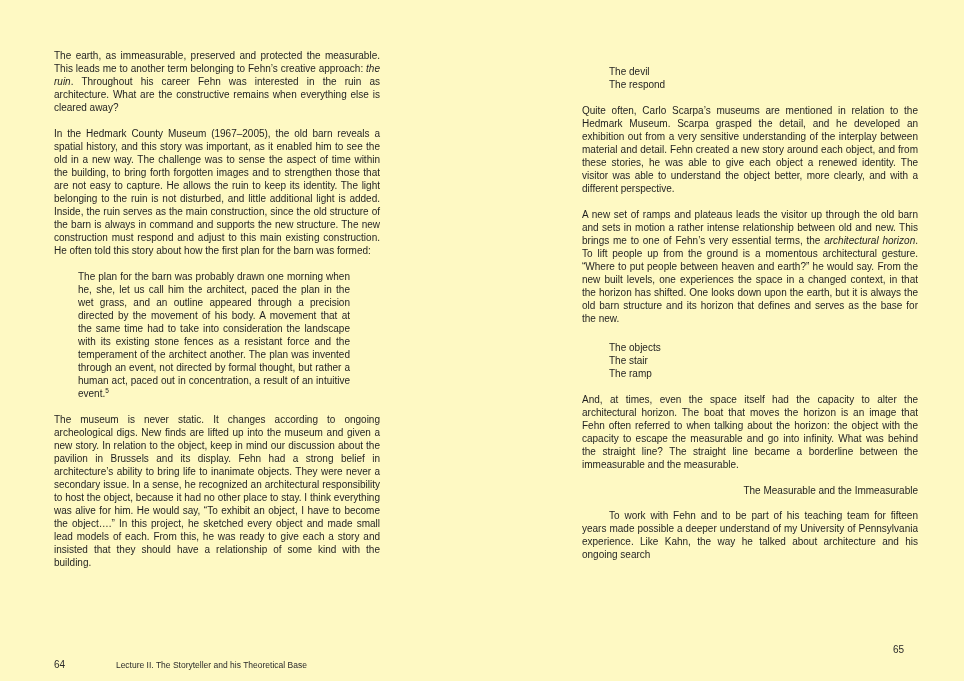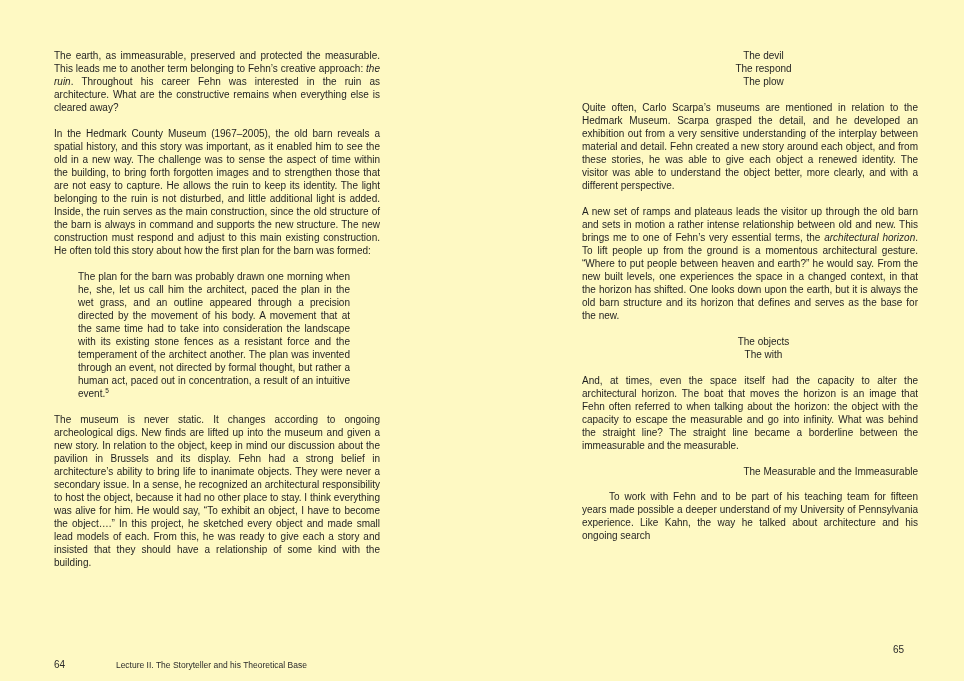--- a/index.html
+++ b/index.html
@@ -39,23 +39,23 @@
     text-align: justify;
   }
   .footnote-ref {
     font-size: 6.5px;
     vertical-align: super;
     line-height: 0;
   }
 
   .object-list {
     list-style: none;
-    margin: 0 0 13px 0;
+    margin: 16px 0 13px 0;
     padding: 0 0 0 27px;
-    text-align: center;
+    text-align: left;
   }
   .object-list li { margin: 0; }
 
   .section-heading {
     margin: 13px 0 0 0;
     font-size: 10px;
     font-weight: normal;
     text-align: right;
   }
   .indent-first { text-indent: 27px; margin-top: 12px; }
@@ -90,29 +90,29 @@
     <div class="quote-block">
       <span>The plan for the barn was probably drawn one morning when he, she, let us call him the architect, paced the plan in the wet grass, and an outline appeared through a precision directed by the movement of his body. A movement that at the same time had to take into consideration the landscape with its existing stone fences as a resistant force and the temperament of the architect another. The plan was invented through an event, not directed by formal thought, but rather a human act, paced out in concentration, a result of an intuitive event.</span><sup class="footnote-ref">5</sup>
     </div>
     <p class="para">The museum is never static. It changes according to ongoing archeological digs. New finds are lifted up into the museum and given a new story. In relation to the object, keep in mind our discussion about the pavilion in Brussels and its display. Fehn had a strong belief in architecture’s ability to bring life to inanimate objects. They were never a secondary issue. In a sense, he recognized an architectural responsibility to host the object, because it had no other place to stay. I think everything was alive for him. He would say, “To exhibit an object, I have to become the object….” In this project, he sketched every object and made small lead models of each. From this, he was ready to give each a story and insisted that they should have a relationship of some kind with the building.</p>
   </div>
 
   <div class="page-column col-right">
     <ul class="object-list">
       <li>The devil</li>
       <li>The respond</li>
-      <li>The plow</li>
     </ul>
     <p class="para">Quite often, Carlo Scarpa’s museums are mentioned in relation to the Hedmark Museum. Scarpa grasped the detail, and he developed an exhibition out from a very sensitive understanding of the interplay between material and detail. Fehn created a new story around each object, and from these stories, he was able to give each object a renewed identity. The visitor was able to understand the object better, more clearly, and with a different perspective.</p>
     <p class="para">
       <span>A new set of ramps and plateaus leads the visitor up through the old barn and sets in motion a rather intense relationship between old and new. This brings me to one of Fehn’s very essential terms, the </span><em>architectural horizon</em><span>. To lift people up from the ground is a momentous architectural gesture. “Where to put people between heaven and earth?” he would say. From the new built levels, one experiences the space in a changed context, in that the horizon has shifted. One looks down upon the earth, but it is always the old barn structure and its horizon that defines and serves as the base for the new.</span>
     </p>
     <ul class="object-list">
       <li>The objects</li>
-      <li>The with</li>
+      <li>The stair</li>
+      <li>The ramp</li>
     </ul>
     <p class="para">And, at times, even the space itself had the capacity to alter the architectural horizon. The boat that moves the horizon is an image that Fehn often referred to when talking about the horizon: the object with the capacity to escape the measurable and go into infinity. What was behind the straight line? The straight line became a borderline between the immeasurable and the measurable.</p>
     <h3 class="section-heading">The Measurable and the Immeasurable</h3>
     <p class="para indent-first">To work with Fehn and to be part of his teaching team for fifteen years made possible a deeper understand of my University of Pennsylvania experience. Like Kahn, the way he talked about architecture and his ongoing search</p>
   </div>
 
   <div class="footer-left">
     <span class="page-num">64</span>
     <span class="chapter-title">Lecture II. The Storyteller and his Theoretical Base</span>
   </div>

